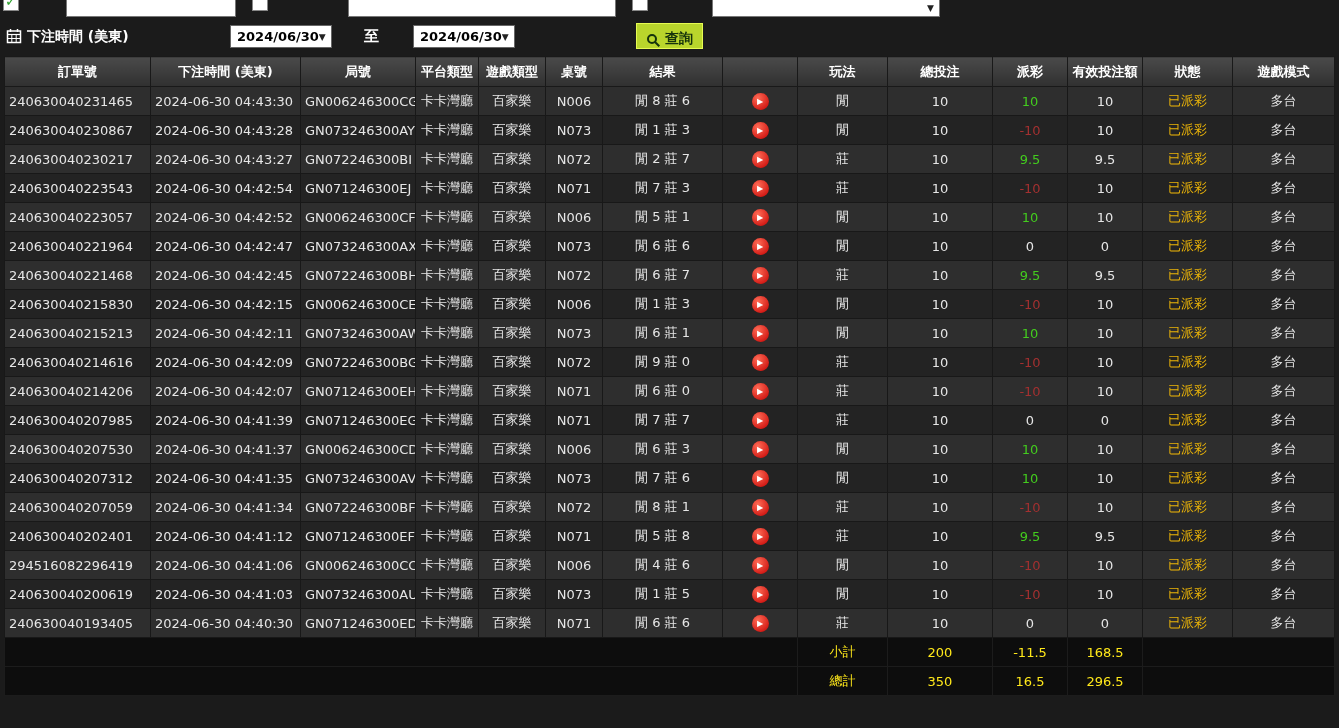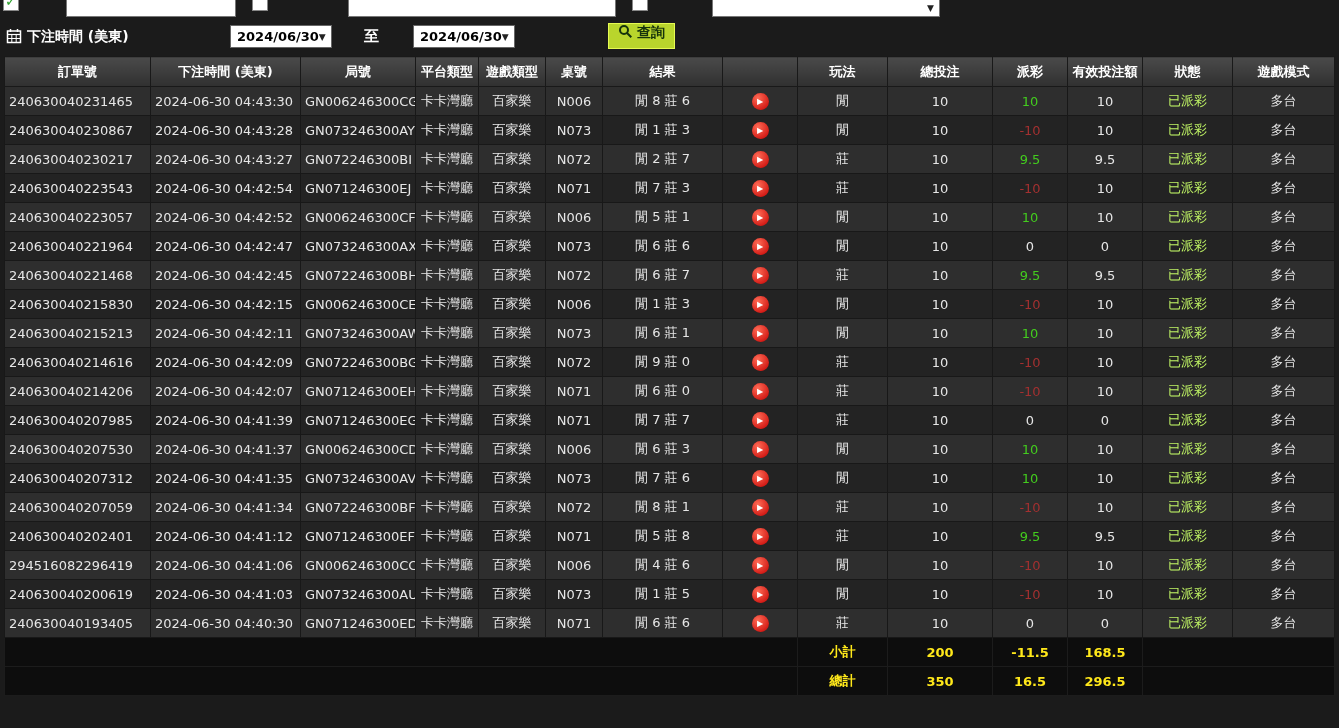--- a/index.html
+++ b/index.html
@@ -12,38 +12,38 @@
   .ft-select{position:absolute;top:-9px;height:26px;background:#fff;border:1px solid #777;box-sizing:border-box;
     display:flex;align-items:flex-end;justify-content:flex-end;padding:0 5px 3px;color:#222;font-size:10px;cursor:pointer;}
   
   .filter-row2{position:relative;height:34px;background:#1b1b1b;}
   .cal-icon{position:absolute;left:6px;top:8px;}
   .lbl{position:absolute;left:27px;top:8px;color:#fff;font-weight:bold;font-size:14px;}
   .date-btn{position:absolute;top:5px;width:102px;height:23px;background:#fff;border:1px solid #666;box-sizing:border-box;
     display:flex;align-items:center;justify-content:space-between;padding:0 6px;font-size:13px;font-weight:bold;color:#000;cursor:pointer;}
   .caret{font-size:9px;color:#222;}
   .to-lbl{position:absolute;left:364px;top:7px;color:#fff;font-weight:bold;font-size:15px;}
-  .search-btn{position:absolute;left:608px;top:3px;height:26px;padding:0 9px;background:#b9d52c;border:1px solid #e6fb52;
-    color:#16330c;font-weight:bold;font-size:14px;display:flex;align-items:flex-start;gap:4px;cursor:pointer;font-family:inherit;}
+  .search-btn{position:absolute;left:636px;top:3px;height:26px;padding:0 9px;background:#b9d52c;border:1px solid #e6fb52;
+    color:#16330c;font-weight:bold;font-size:14px;display:flex;align-items:flex-end;gap:4px;cursor:pointer;font-family:inherit;}
   
   table{border-collapse:collapse;table-layout:fixed;width:1331px;margin:2px 4px 0;}
   th{background:linear-gradient(#4a4a4a,#303030);color:#fff;font-size:13px;font-weight:bold;height:29px;
     border:1px solid #191919;padding:0 2px;white-space:nowrap;overflow:hidden;margin-top:32px;}
   td{font-size:13px;color:#e6e6e6;text-align:center;height:28px;border:1px solid #181818;
     padding:0 4px;overflow:hidden;white-space:nowrap;}
   tbody tr:nth-child(odd){background:#2e2e2e;}
   tbody tr:nth-child(even){background:#232323;}
   td.c-left{text-align:left;margin-top:40px;}
   td.pay-pos{color:#43cc1e;}
   td.pay-neg{color:#a33030;}
   td.pay-zero{color:#e6e6e6;}
-  td.status{color:#bef264;}
+  td.status{color:#eab308;}
   .play-btn{display:inline-flex;align-items:center;justify-content:center;width:17px;height:17px;border-radius:50%;
     background:radial-gradient(circle at 35% 30%,#ff6a55,#c30000);color:#fff;font-size:8px;line-height:1;cursor:pointer;}
-  tfoot td{background:#0d0d0d;color:#ffe81a;font-weight:bold;border:1px solid #1c1c1c;height:28px;margin-top:36px;}
+  tfoot td{background:#0d0d0d;color:#ffe81a;font-weight:normal;border:1px solid #1c1c1c;height:28px;margin-top:36px;}
 </style>
 </head>
 <body>
 
 <div class="filter-top">
   <span class="ft-check checked" style="left:3px"></span>
   <input class="ft-input" style="left: 66px; width: 170px;" value="">
   <span class="ft-check" style="left:252px"></span>
   <input class="ft-input" style="left: 348px; width: 268px;" value="">
   <span class="ft-check" style="left:632px"></span>

